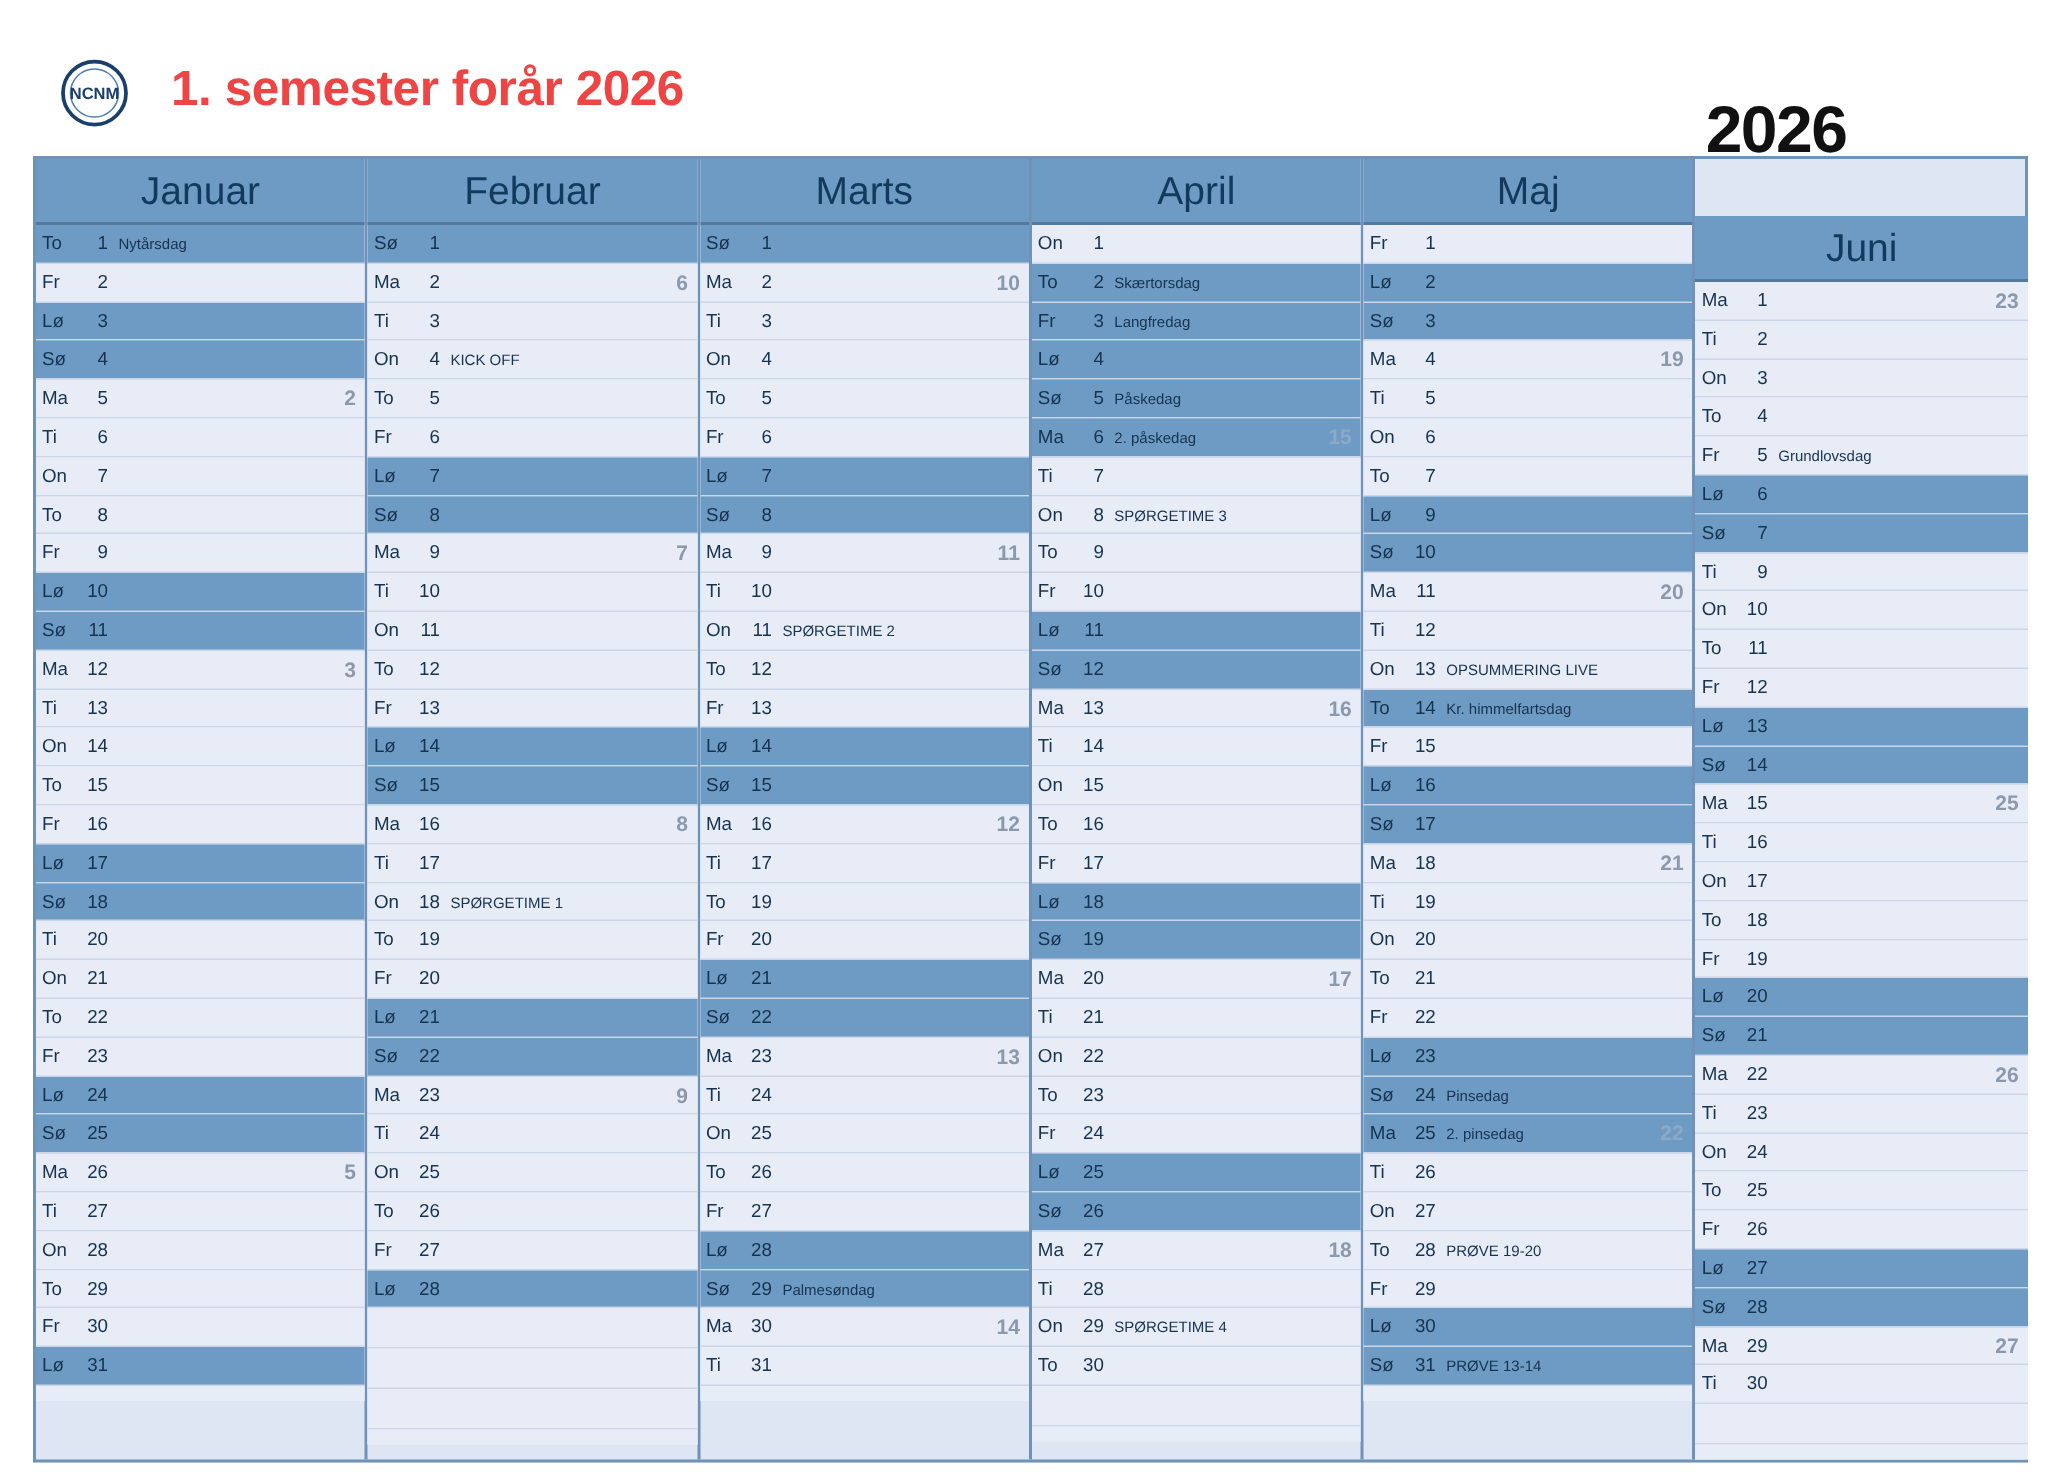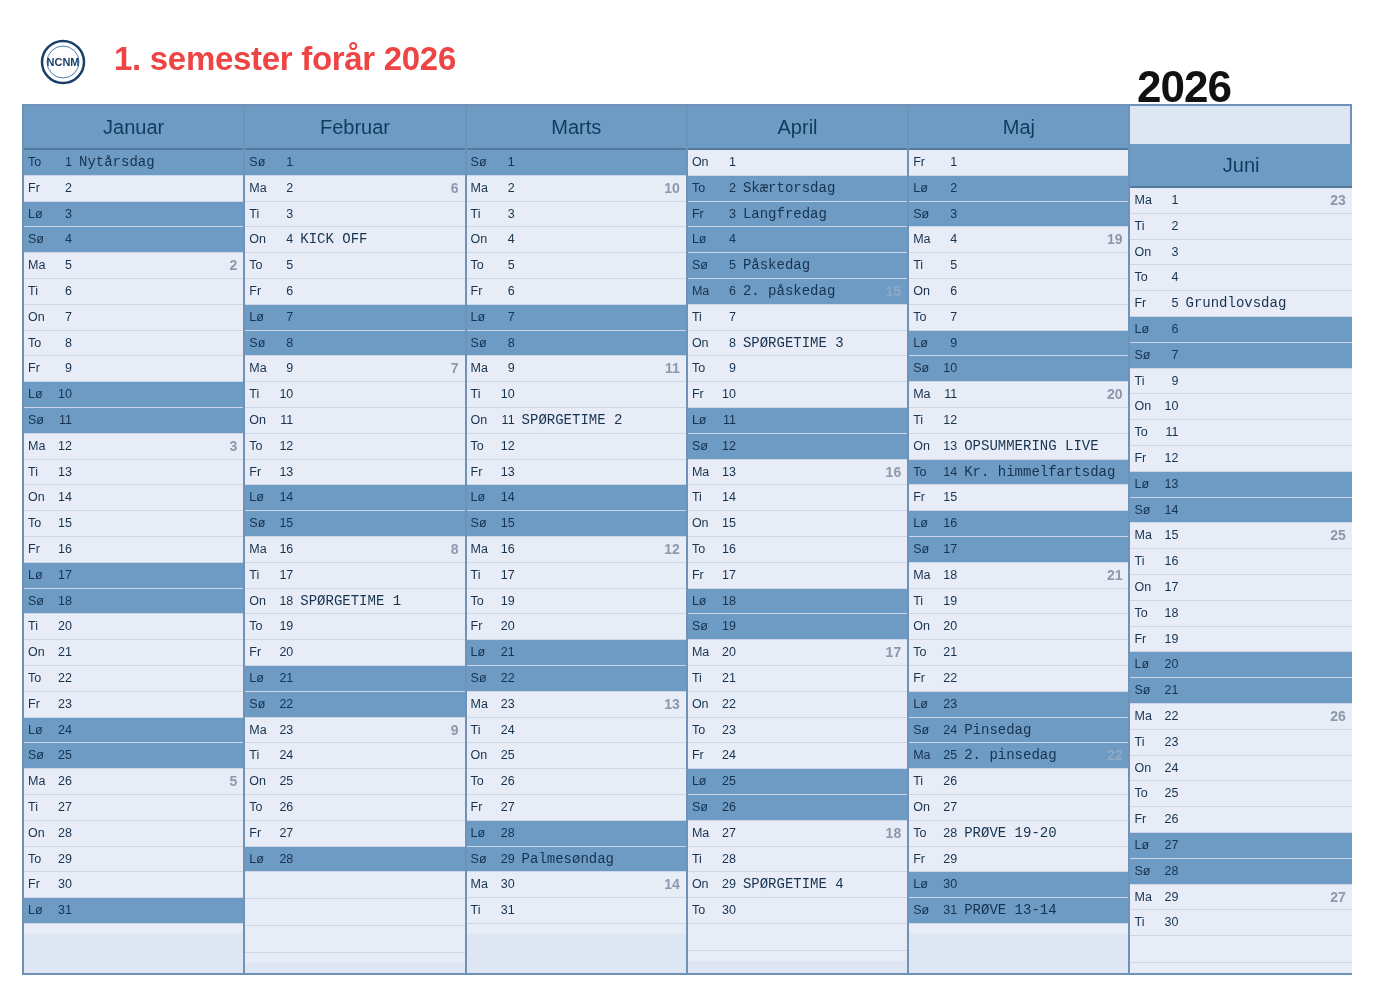--- a/index.html
+++ b/index.html
@@ -40,21 +40,21 @@
   }
   .months{display:flex;width:100%;}
   .month{
     flex:0 0 221.3px;width:221.3px;
     border-right:2px solid #6f93b8;
     box-sizing:border-box;
   }
   .month:last-child{border-right:none;margin-top:38px;}
   .month-name{
     height:42px;line-height:42px;text-align:center;
-    font-size:20px;color:#123a5c;
+    font-size:26px;color:#123a5c;
     background:#6e9bc4;
     border-bottom:2px solid #55799c;
     font-weight:400;
   }
   .days{display:block;background:#e7ecf7;}
   .day{
     position:relative;
     height:25.8px;
     line-height:25.8px;
     font-size:12.5px;
@@ -62,21 +62,21 @@
     border-bottom:1px solid #ccd6e8;
     box-sizing:border-box;
     padding:0 4px;
     white-space:nowrap;
     overflow:hidden;
   }
   .day.weekend{background:#6e9bc4;}
   .day.plain{background:#e7ecf7;}
   .dow{display:inline-block;width:22px;}
   .dnum{display:inline-block;width:22px;text-align:right;margin-right:7px;}
-  .note{font-size:14px;color:#16334f;font-family:Liberation Mono, monospace;}
+  .note{font-size:10px;color:#16334f;}
   .wk{
     position:absolute;right:6px;top:0;
     font-size:14px;color:#8c99ac;font-weight:bold;
   }
   .day.weekend .wk{color:#8ea9c4;}
   .empty{height:25.8px;background:#e7ecf7;border-bottom:1px solid #ccd6e8;}
   .tailfill{height:10px;background:#e7ecf7;}
 </style>
 </head>
 <body>

